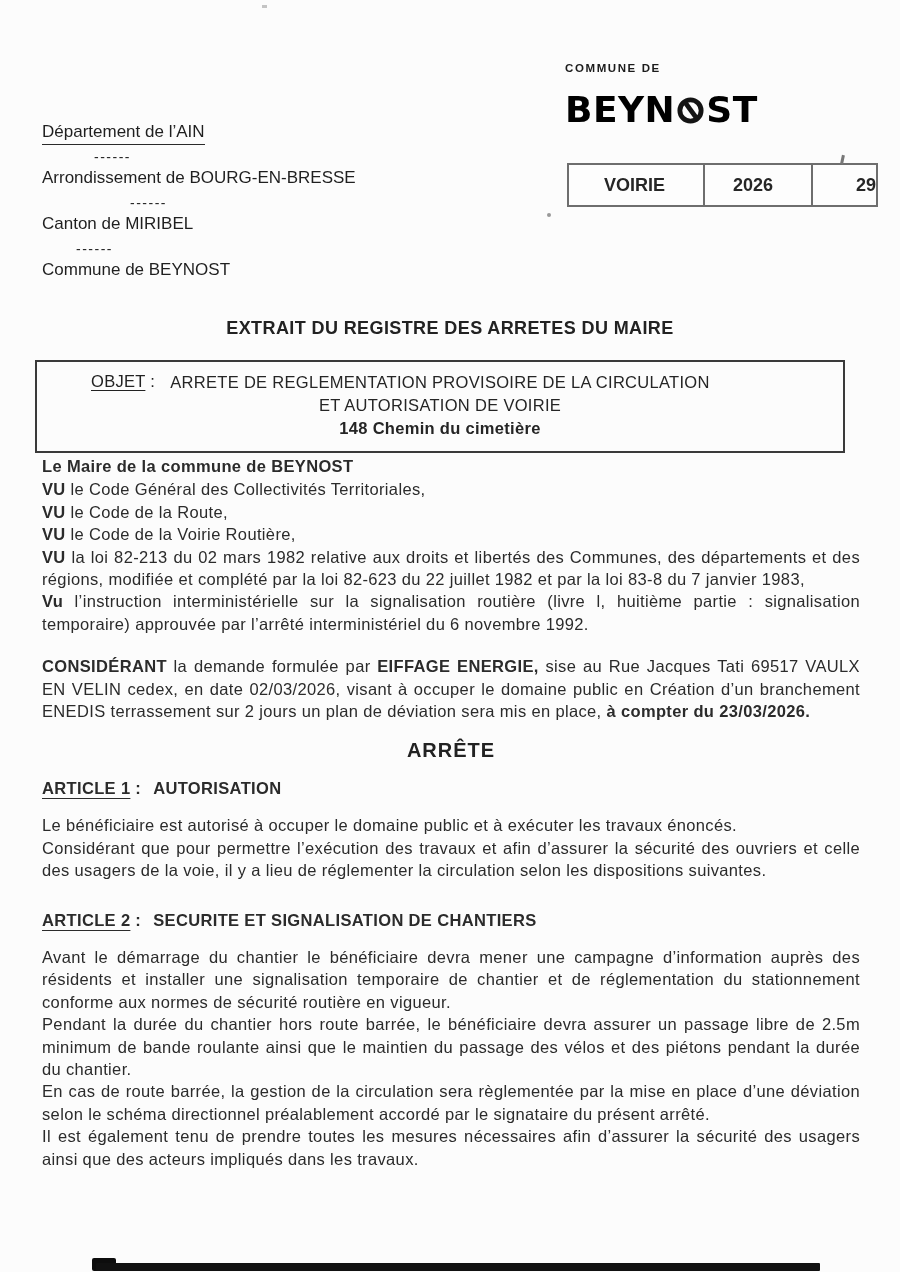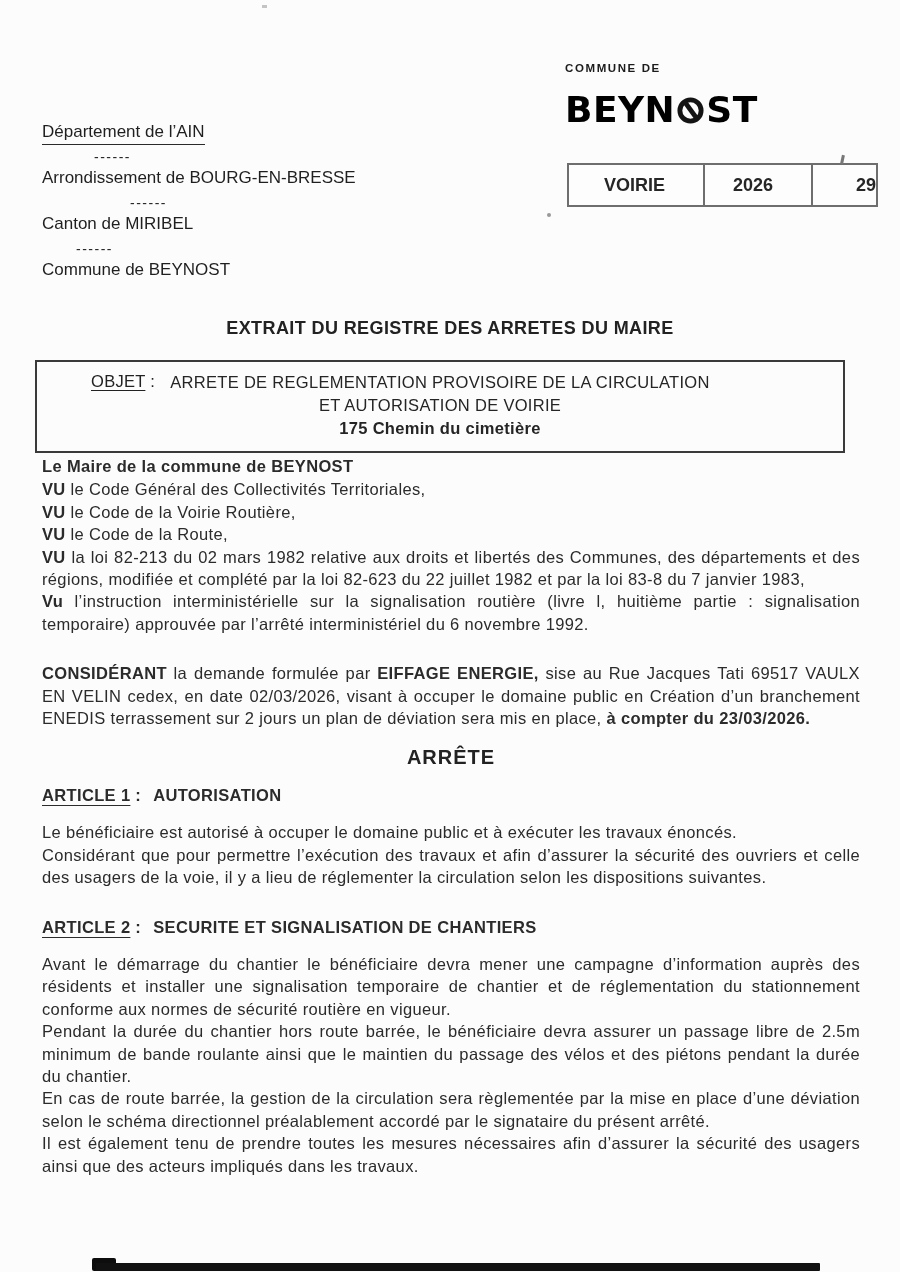--- a/index.html
+++ b/index.html
@@ -37,21 +37,21 @@
   .objet-label .uw { text-decoration:underline; text-underline-offset:3px; }
   .objet-lines { text-align:center; font-size:16.5px; line-height:23px; color:#252525; letter-spacing:0.3px; }
   .objet-lines .l3 { font-weight:bold; }
   
   .bodytext { position:absolute; left:42px; top:455px; width:818px; font-size:16.5px; line-height:22.4px; letter-spacing:0.35px; color:#2b2b2b; }
   .b { font-weight:bold; }
   .maire { font-weight:bold; margin-bottom:1px; }
   .vu-line { }
   .vu-long { text-align:justify; }
   .para { text-align:justify; margin:0; }
-  .considerant { margin-top:27px; }
+  .considerant { margin-top:20px; }
   .arrete-heading { text-align:center; font-size:20px; font-weight:bold; letter-spacing:1px; margin:17px 0 15px; color:#222; }
   .article-heading { margin:9px 0 15px 0; }
   .article-heading.second { margin-top:27px; }
   .art-label { font-weight:bold; text-decoration:underline; text-underline-offset:3.5px; }
   .art-colon { font-weight:bold; }
   .art-title { font-weight:bold; margin-left:12px; }
   
   .scan-bar { position:absolute; left:96px; top:1263px; width:724px; height:8px; background:#111; border-radius:1px; }
   .scan-blob { position:absolute; left:92px; top:1258px; width:24px; height:13px; background:#0d0d0d; border-radius:2px; }
   .speck-1 { position:absolute; left:841px; top:155px; width:3px; height:9px; background:#777; transform:rotate(12deg); }
@@ -93,31 +93,31 @@
 
   <div class="doc-title">EXTRAIT DU REGISTRE DES ARRETES DU MAIRE</div>
 
   <div class="objet-box">
     <div class="objet-label">
       <span class="uw">OBJET</span><span> :</span>
     </div>
     <div class="objet-lines">
       <div class="l1">ARRETE DE REGLEMENTATION PROVISOIRE DE LA CIRCULATION</div>
       <div class="l2">ET AUTORISATION DE VOIRIE</div>
-      <div class="l3">175 Chemin du cimetière</div>
+      <div class="l3">148 Chemin du cimetière</div>
     </div>
   </div>
 
   <div class="bodytext">
 
     <div class="maire">Le Maire de la commune de BEYNOST</div>
 
     <div class="vu-line"><span class="b">VU</span><span> le Code Général des Collectivités Territoriales,</span></div>
+    <div class="vu-line"><span class="b">VU</span><span> le Code de la Route,</span></div>
     <div class="vu-line"><span class="b">VU</span><span> le Code de la Voirie Routière,</span></div>
-    <div class="vu-line"><span class="b">VU</span><span> le Code de la Route,</span></div>
     <div class="vu-line vu-long"><span class="b">VU</span><span> la loi 82-213 du 02 mars 1982 relative aux droits et libertés des Communes, des départements et des régions, modifiée et complété par la loi 82-623 du 22 juillet 1982 et par la loi 83-8 du 7 janvier 1983,</span></div>
     <div class="vu-line vu-long"><span class="b">Vu</span><span> l’instruction interministérielle sur la signalisation routière (livre l, huitième partie : signalisation temporaire) approuvée par l’arrêté interministériel du 6 novembre 1992.</span></div>
 
     <p class="para considerant"><span class="b">CONSIDÉRANT</span><span> la demande formulée par </span><span class="b">EIFFAGE ENERGIE,</span><span> sise au Rue Jacques Tati 69517 VAULX EN VELIN cedex, en date 02/03/2026, visant à occuper le domaine public en Création d’un branchement ENEDIS  terrassement sur 2 jours un plan de déviation sera mis en place, </span><span class="b">à compter du 23/03/2026.</span></p>
 
     <div class="arrete-heading">ARRÊTE</div>
 
     <div class="article-heading"><span class="art-label">ARTICLE 1</span><span class="art-colon"> :</span><span class="art-title">AUTORISATION</span></div>
 
     <p class="para">Le bénéficiaire est autorisé à occuper le domaine public et à exécuter les travaux énoncés.</p>

